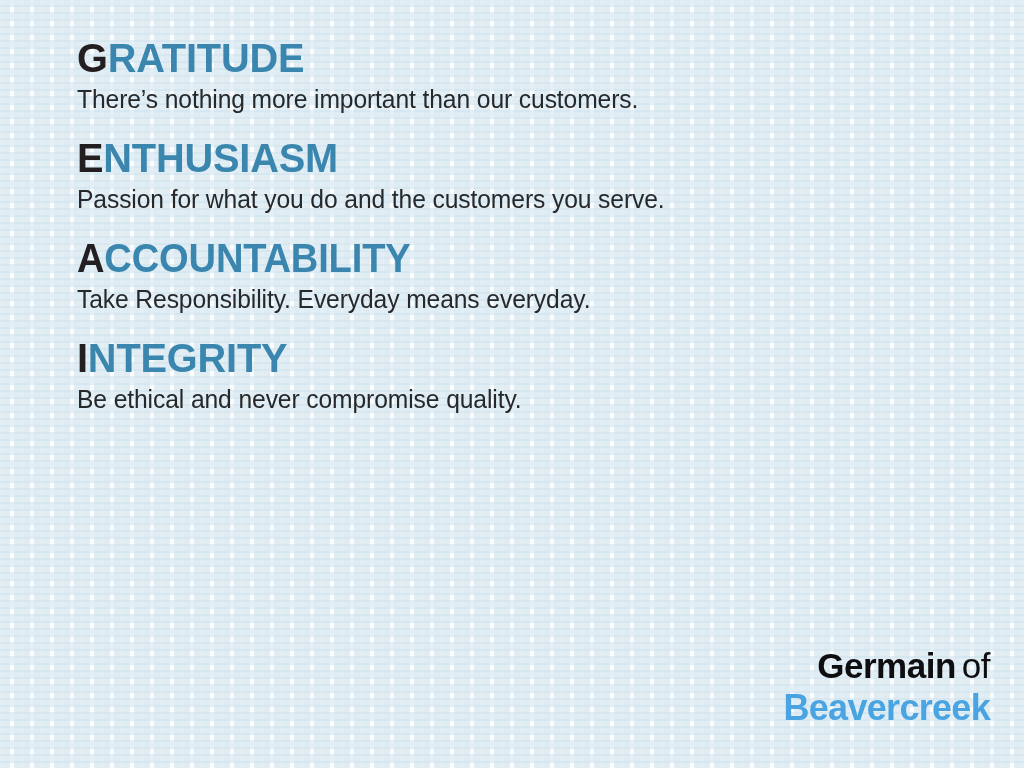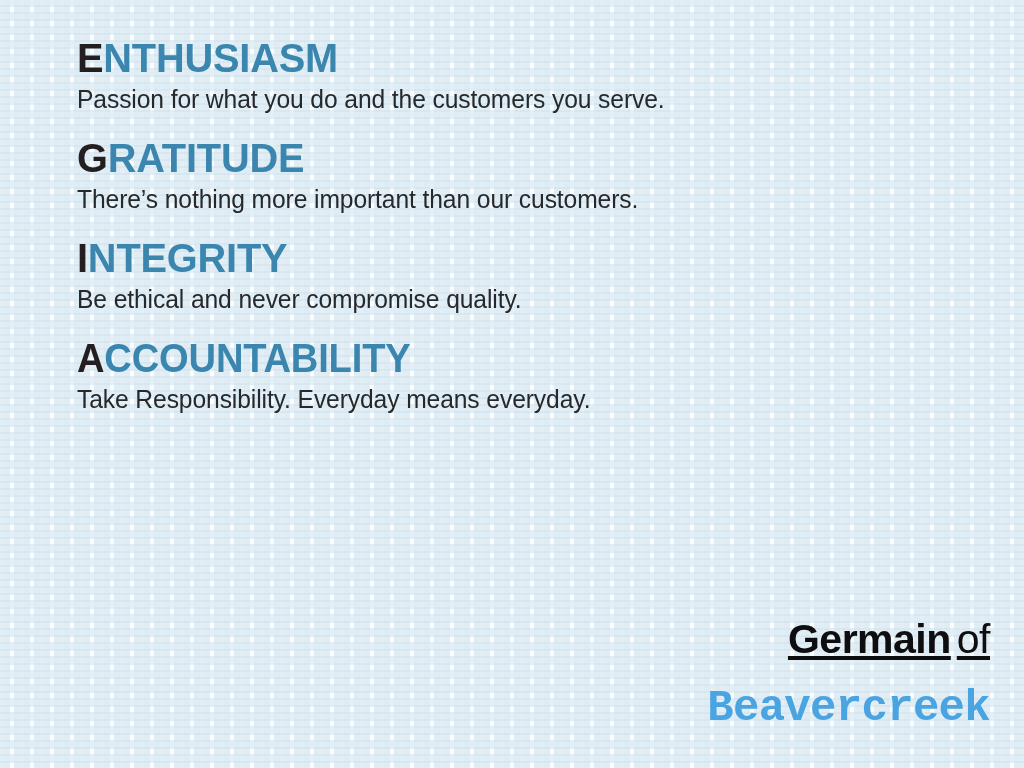--- a/index.html
+++ b/index.html
@@ -103,75 +103,73 @@
     position: absolute;
     right: 34px;
     bottom: 38px;
     text-align: right;
     z-index: 3;
     line-height: 1;
   }
 
   #logo-line-1 {
     font-family: "Liberation Sans", sans-serif;
-    font-size: 41px;
+    font-size: 35px;
     line-height: 40px;
     color: #0e0e10;
     white-space: nowrap;
     letter-spacing: -0.5px;
-    text-decoration: underline;
   }
   #logo-brand {
     font-weight: 700;
   }
   #logo-of {
     font-weight: 400;
     margin-left: 6px;
   }
 
   #logo-line-2 {
-    font-family: Liberation Mono, monospace;
+    font-family: Liberation Sans, sans-serif;
     font-weight: 700;
-    font-size: 44px;
+    font-size: 36px;
     line-height: 44px;
     color: #4ba4e2;
     white-space: nowrap;
     letter-spacing: -0.7px;
-    margin-top: 27px;
   }
 </style>
 </head>
 <body>
 
 <div id="poster">
 
   <div id="bg-texture"></div>
 
   <div id="values-list">
 
+    <div class="value-block" data-idx="0">
+      <div class="value-heading"><span class="initial">G</span><span class="rest">RATITUDE</span></div>
+      <p class="value-desc">There’s nothing more important than our customers.</p>
+    </div>
+
     <div class="value-block" data-idx="1">
       <div class="value-heading"><span class="initial">E</span><span class="rest">NTHUSIASM</span></div>
       <p class="value-desc">Passion for what you do and the customers you serve.</p>
     </div>
 
-    <div class="value-block" data-idx="0">
-      <div class="value-heading"><span class="initial">G</span><span class="rest">RATITUDE</span></div>
-      <p class="value-desc">There’s nothing more important than our customers.</p>
-    </div>
 
 
+    <div class="value-block" data-idx="4">
+      <div class="value-heading"><span class="initial">A</span><span class="rest">CCOUNTABILITY</span></div>
+      <p class="value-desc">Take Responsibility. Everyday means everyday.</p>
+    </div>
 
     <div class="value-block" data-idx="5">
       <div class="value-heading"><span class="initial">I</span><span class="rest">NTEGRITY</span></div>
       <p class="value-desc">Be ethical and never compromise quality.</p>
-    </div>
-
-    <div class="value-block" data-idx="4">
-      <div class="value-heading"><span class="initial">A</span><span class="rest">CCOUNTABILITY</span></div>
-      <p class="value-desc">Take Responsibility. Everyday means everyday.</p>
     </div>
 
 
   </div>
 
   <div id="logo">
     <div id="logo-line-1"><span id="logo-brand">Germain</span><span id="logo-of">of</span></div>
     <div id="logo-line-2">Beavercreek</div>
   </div>
 

